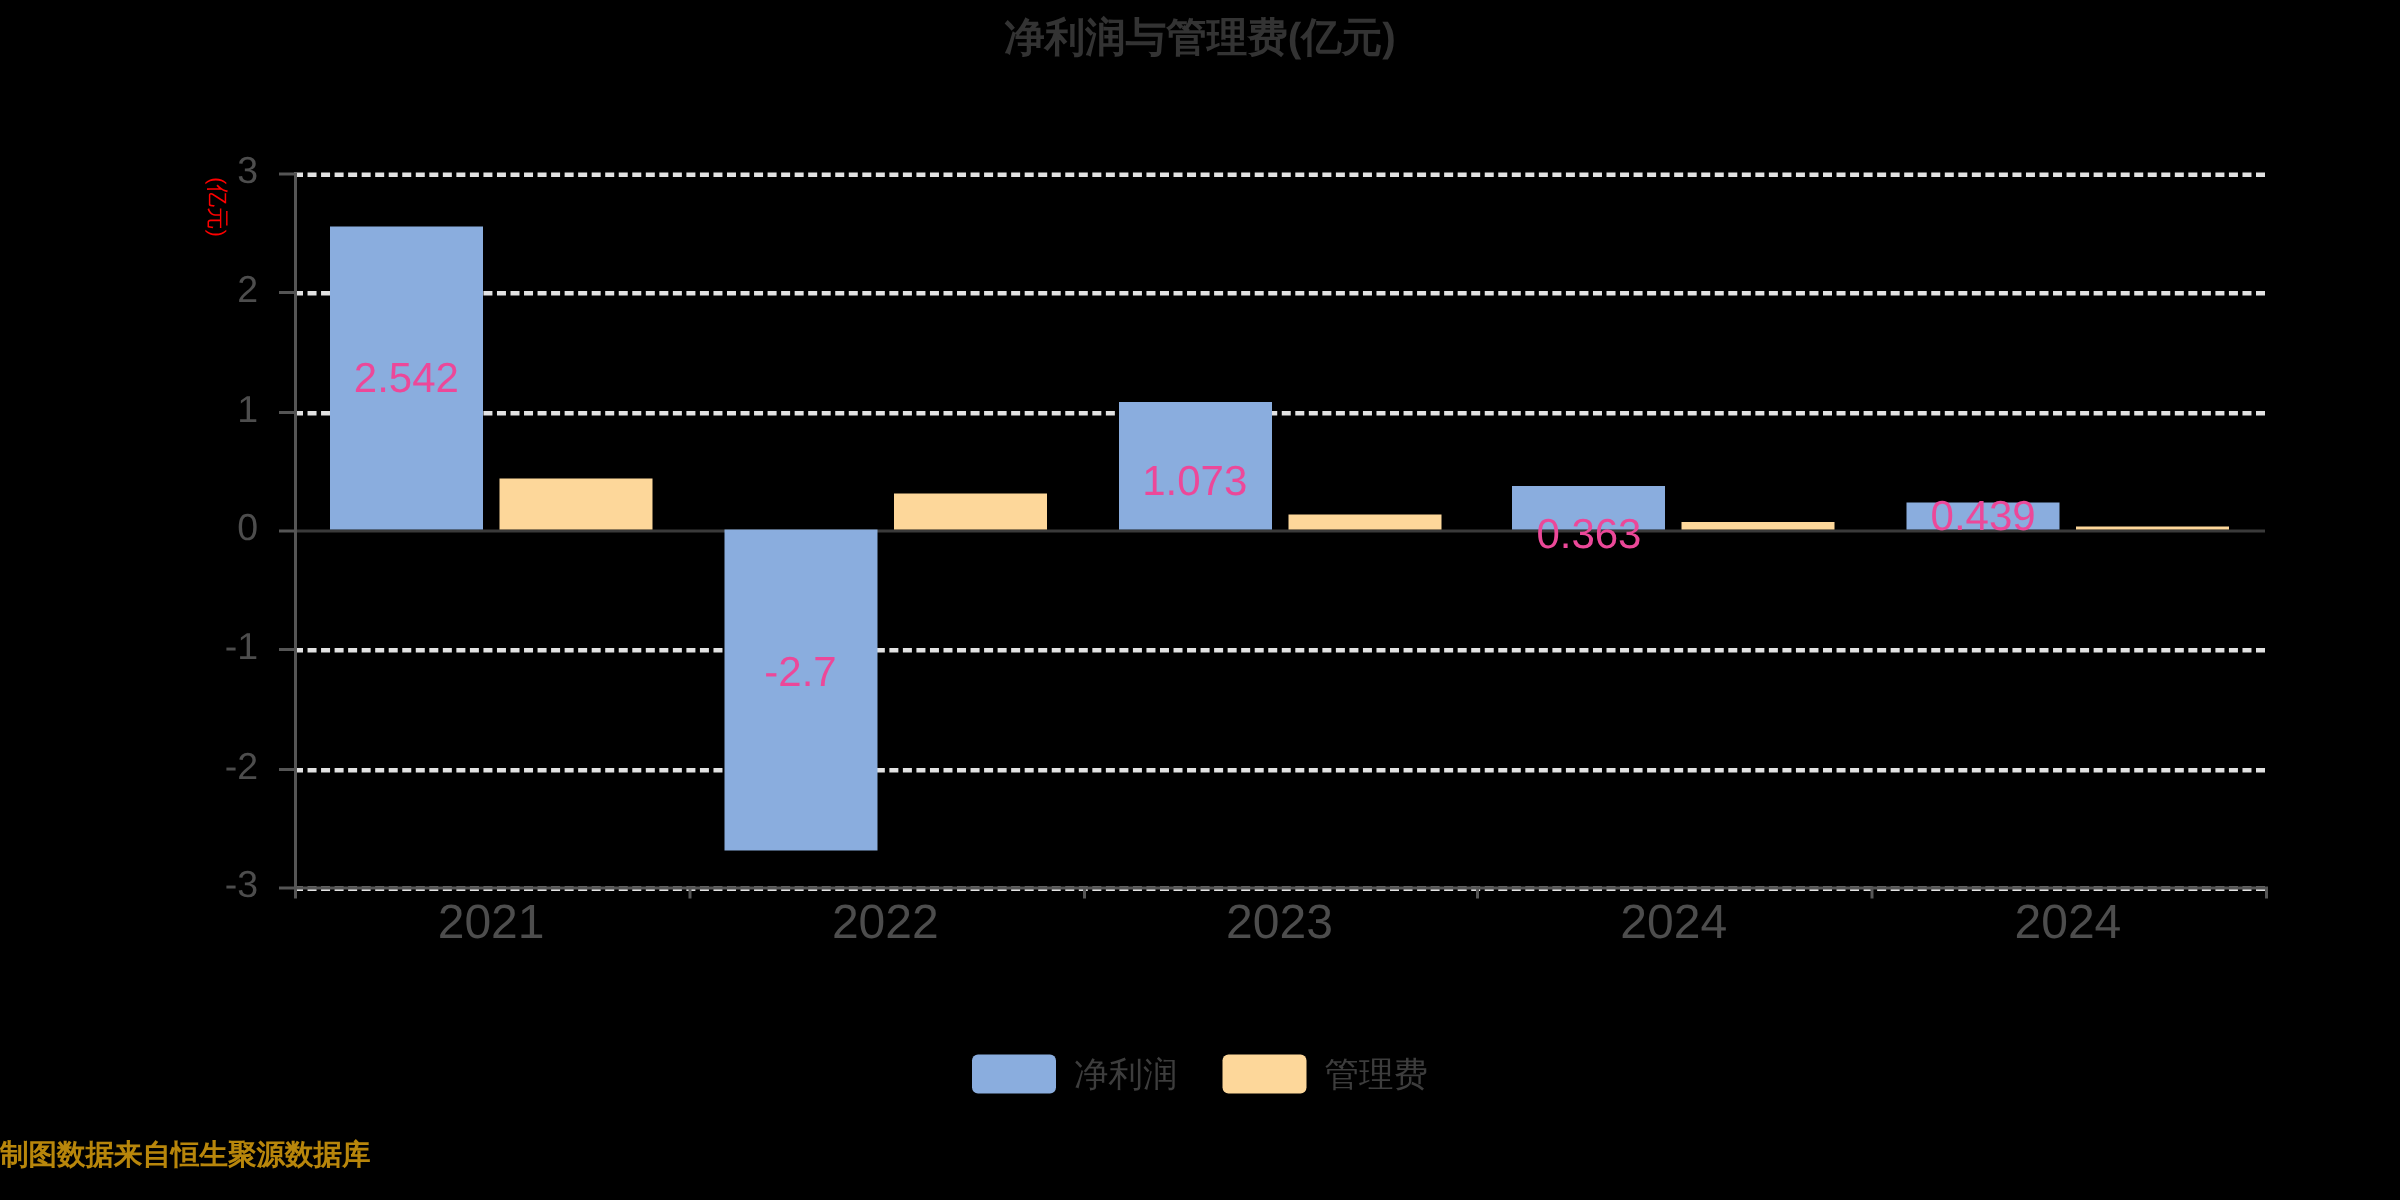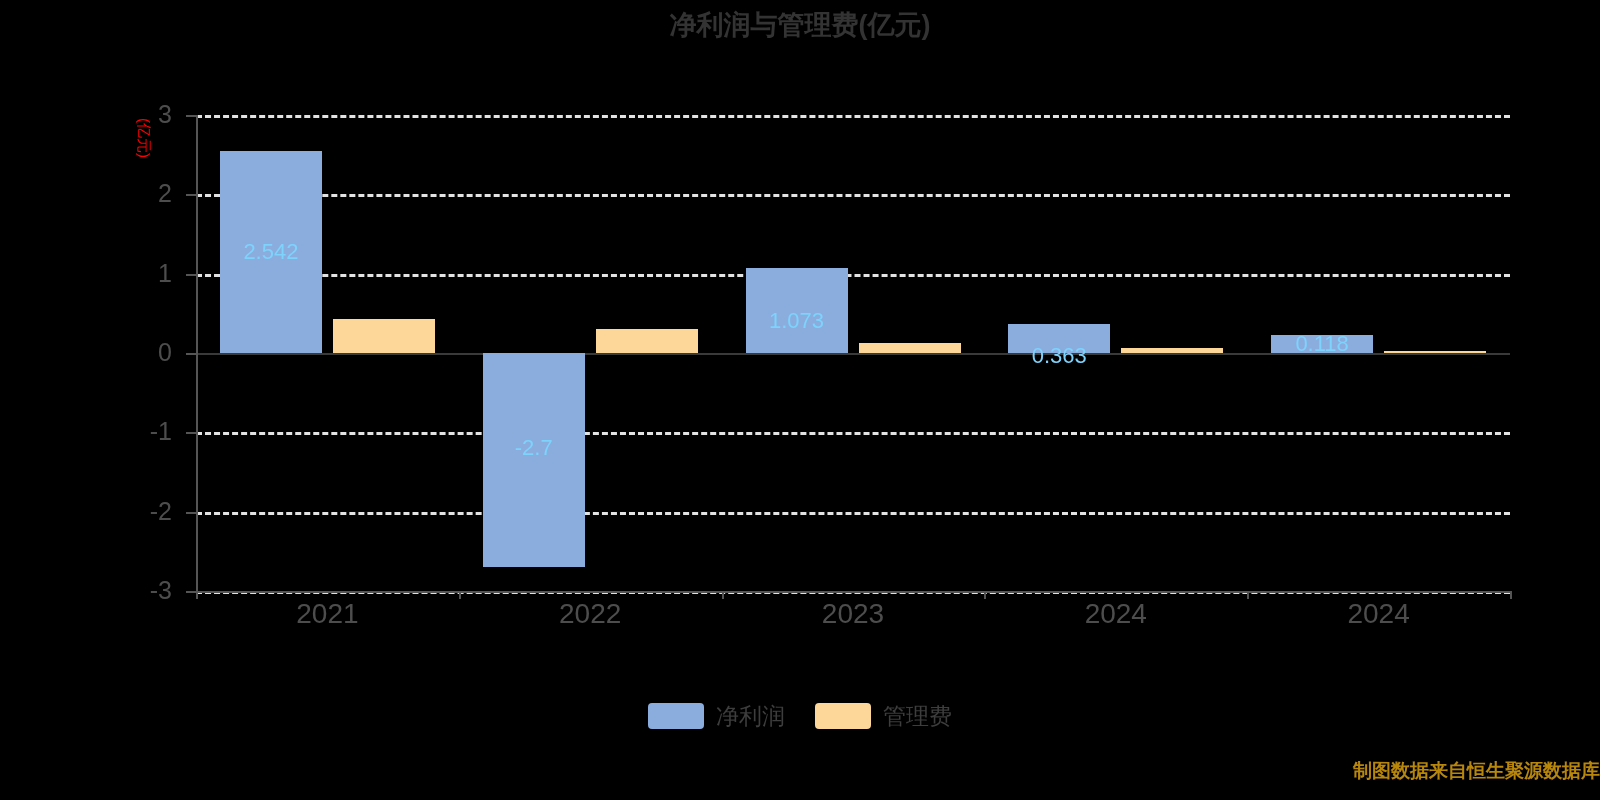--- a/index.html
+++ b/index.html
@@ -105,35 +105,35 @@
     width: 0;
     height: 8px;
     border-left: 2px solid #555555;
   }
   .x-label {
     position: absolute;
     top: 600px;
     width: 160px;
     text-align: center;
     color: #4d4d4d;
-    font-size: 28px;
+    font-size: 32px;
     line-height: 28px;
   }
 
   
   .bar {
     position: absolute;
   }
   .bar.series-0 { background: #8aadde; }
   .bar.series-1 { background: #fdd79a; }
 
   .bar-label {
     position: absolute;
-    color: #7dd3fc;
-    font-size: 22px;
+    color: #ec4899;
+    font-size: 28px;
     line-height: 25px;
     text-align: center;
     white-space: nowrap;
   }
 
   
   #legend {
     position: absolute;
     left: 0;
     top: 703px;
@@ -160,21 +160,21 @@
     font-size: 23px;
     line-height: 23px;
   }
 
   
   #footer-note {
     position: absolute;
     left: 0;
     top: 760px;
     width: 1600px;
-    text-align: right;
+    text-align: left;
     color: #b8860b;
     font-size: 19px;
     font-weight: bold;
     line-height: 22px;
   }
 </style>
 </head>
 <body>
 
 <div id="chart-title">净利润与管理费(亿元)</div>
@@ -195,21 +195,21 @@
     <div class="bar series-0" title="净利润 2022: -2.7" style="left: 286.7px; top: 238px; width: 102px; height: 214.2px;"></div>
     <div class="bar-label" style="width: 162px; left: 256.7px; top: 320px;">-2.7</div>
     <div class="bar series-1" title="管理费 2022: 0.3" style="left: 399.7px; top: 214.2px; width: 102px; height: 23.8px;"></div>
     <div class="bar series-0" title="净利润 2023: 1.073" style="left: 549.5px; top: 152.875px; width: 102px; height: 85.1247px;"></div>
     <div class="bar-label" style="width: 162px; left: 519.5px; top: 182.438px; margin-top: 11px;">1.073</div>
     <div class="bar series-1" title="管理费 2023: 0.13" style="left: 662.5px; top: 227.687px; width: 102px; height: 10.3133px;"></div>
     <div class="bar series-0" title="净利润 2024: 0.363" style="left: 812.3px; top: 209.202px; width: 102px; height: 28.798px;"></div>
     <div class="bar-label" style="width: 162px; left: 782.3px; top: 228px;">0.363</div>
     <div class="bar series-1" title="管理费 2024: 0.06" style="left: 925.3px; top: 233.24px; width: 102px; height: 4.76px;"></div>
     <div class="bar series-0" title="净利润 2025: 0.233" style="left: 1075.1px; top: 219.515px; width: 102px; height: 18.4847px;"></div>
-    <div class="bar-label" style="width: 162px; left: 1045.1px; top: 215.758px;">0.118</div>
+    <div class="bar-label" style="width: 162px; left: 1045.1px; top: 215.758px;">0.439</div>
     <div class="bar series-1" title="管理费 2025: 0.02" style="left: 1188.1px; top: 236.413px; width: 102px; height: 2px;"></div>
   </div>
 
 <div id="y-axis-spine"></div>
 
 <div id="x-axis-line"></div>
 
 <div id="legend">
   <div class="legend-item">
     <span class="legend-swatch series-0"></span>

